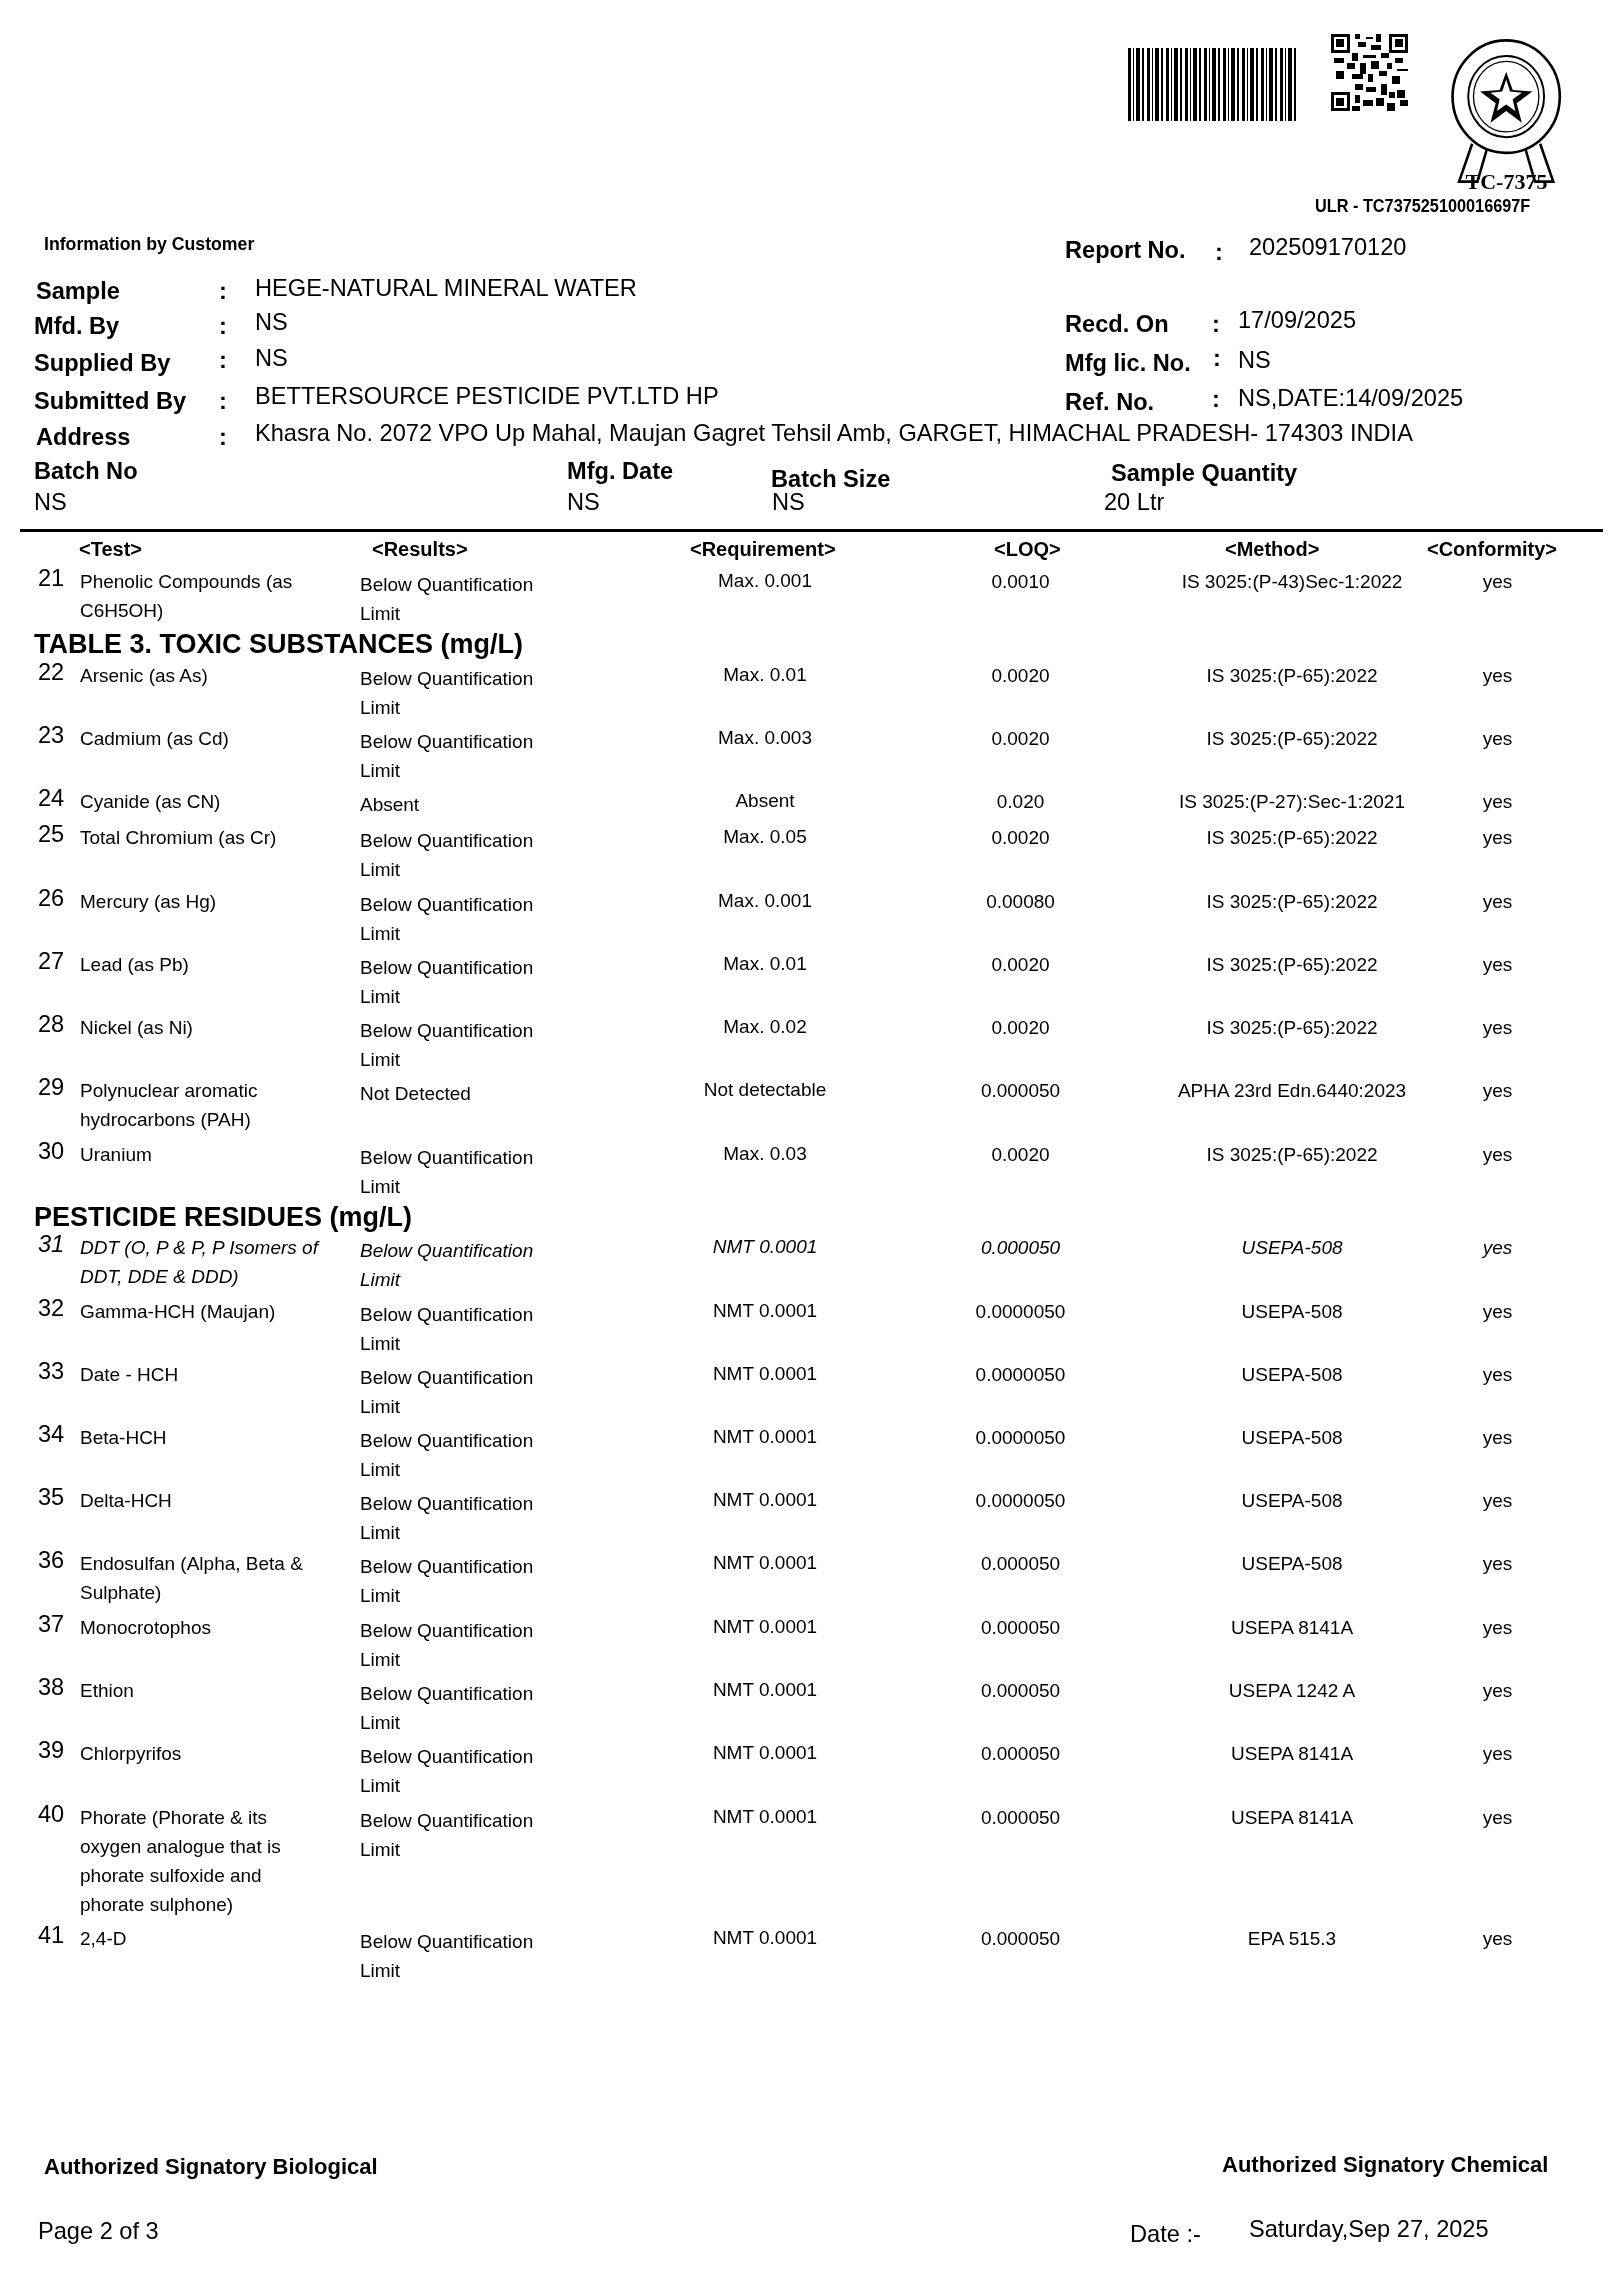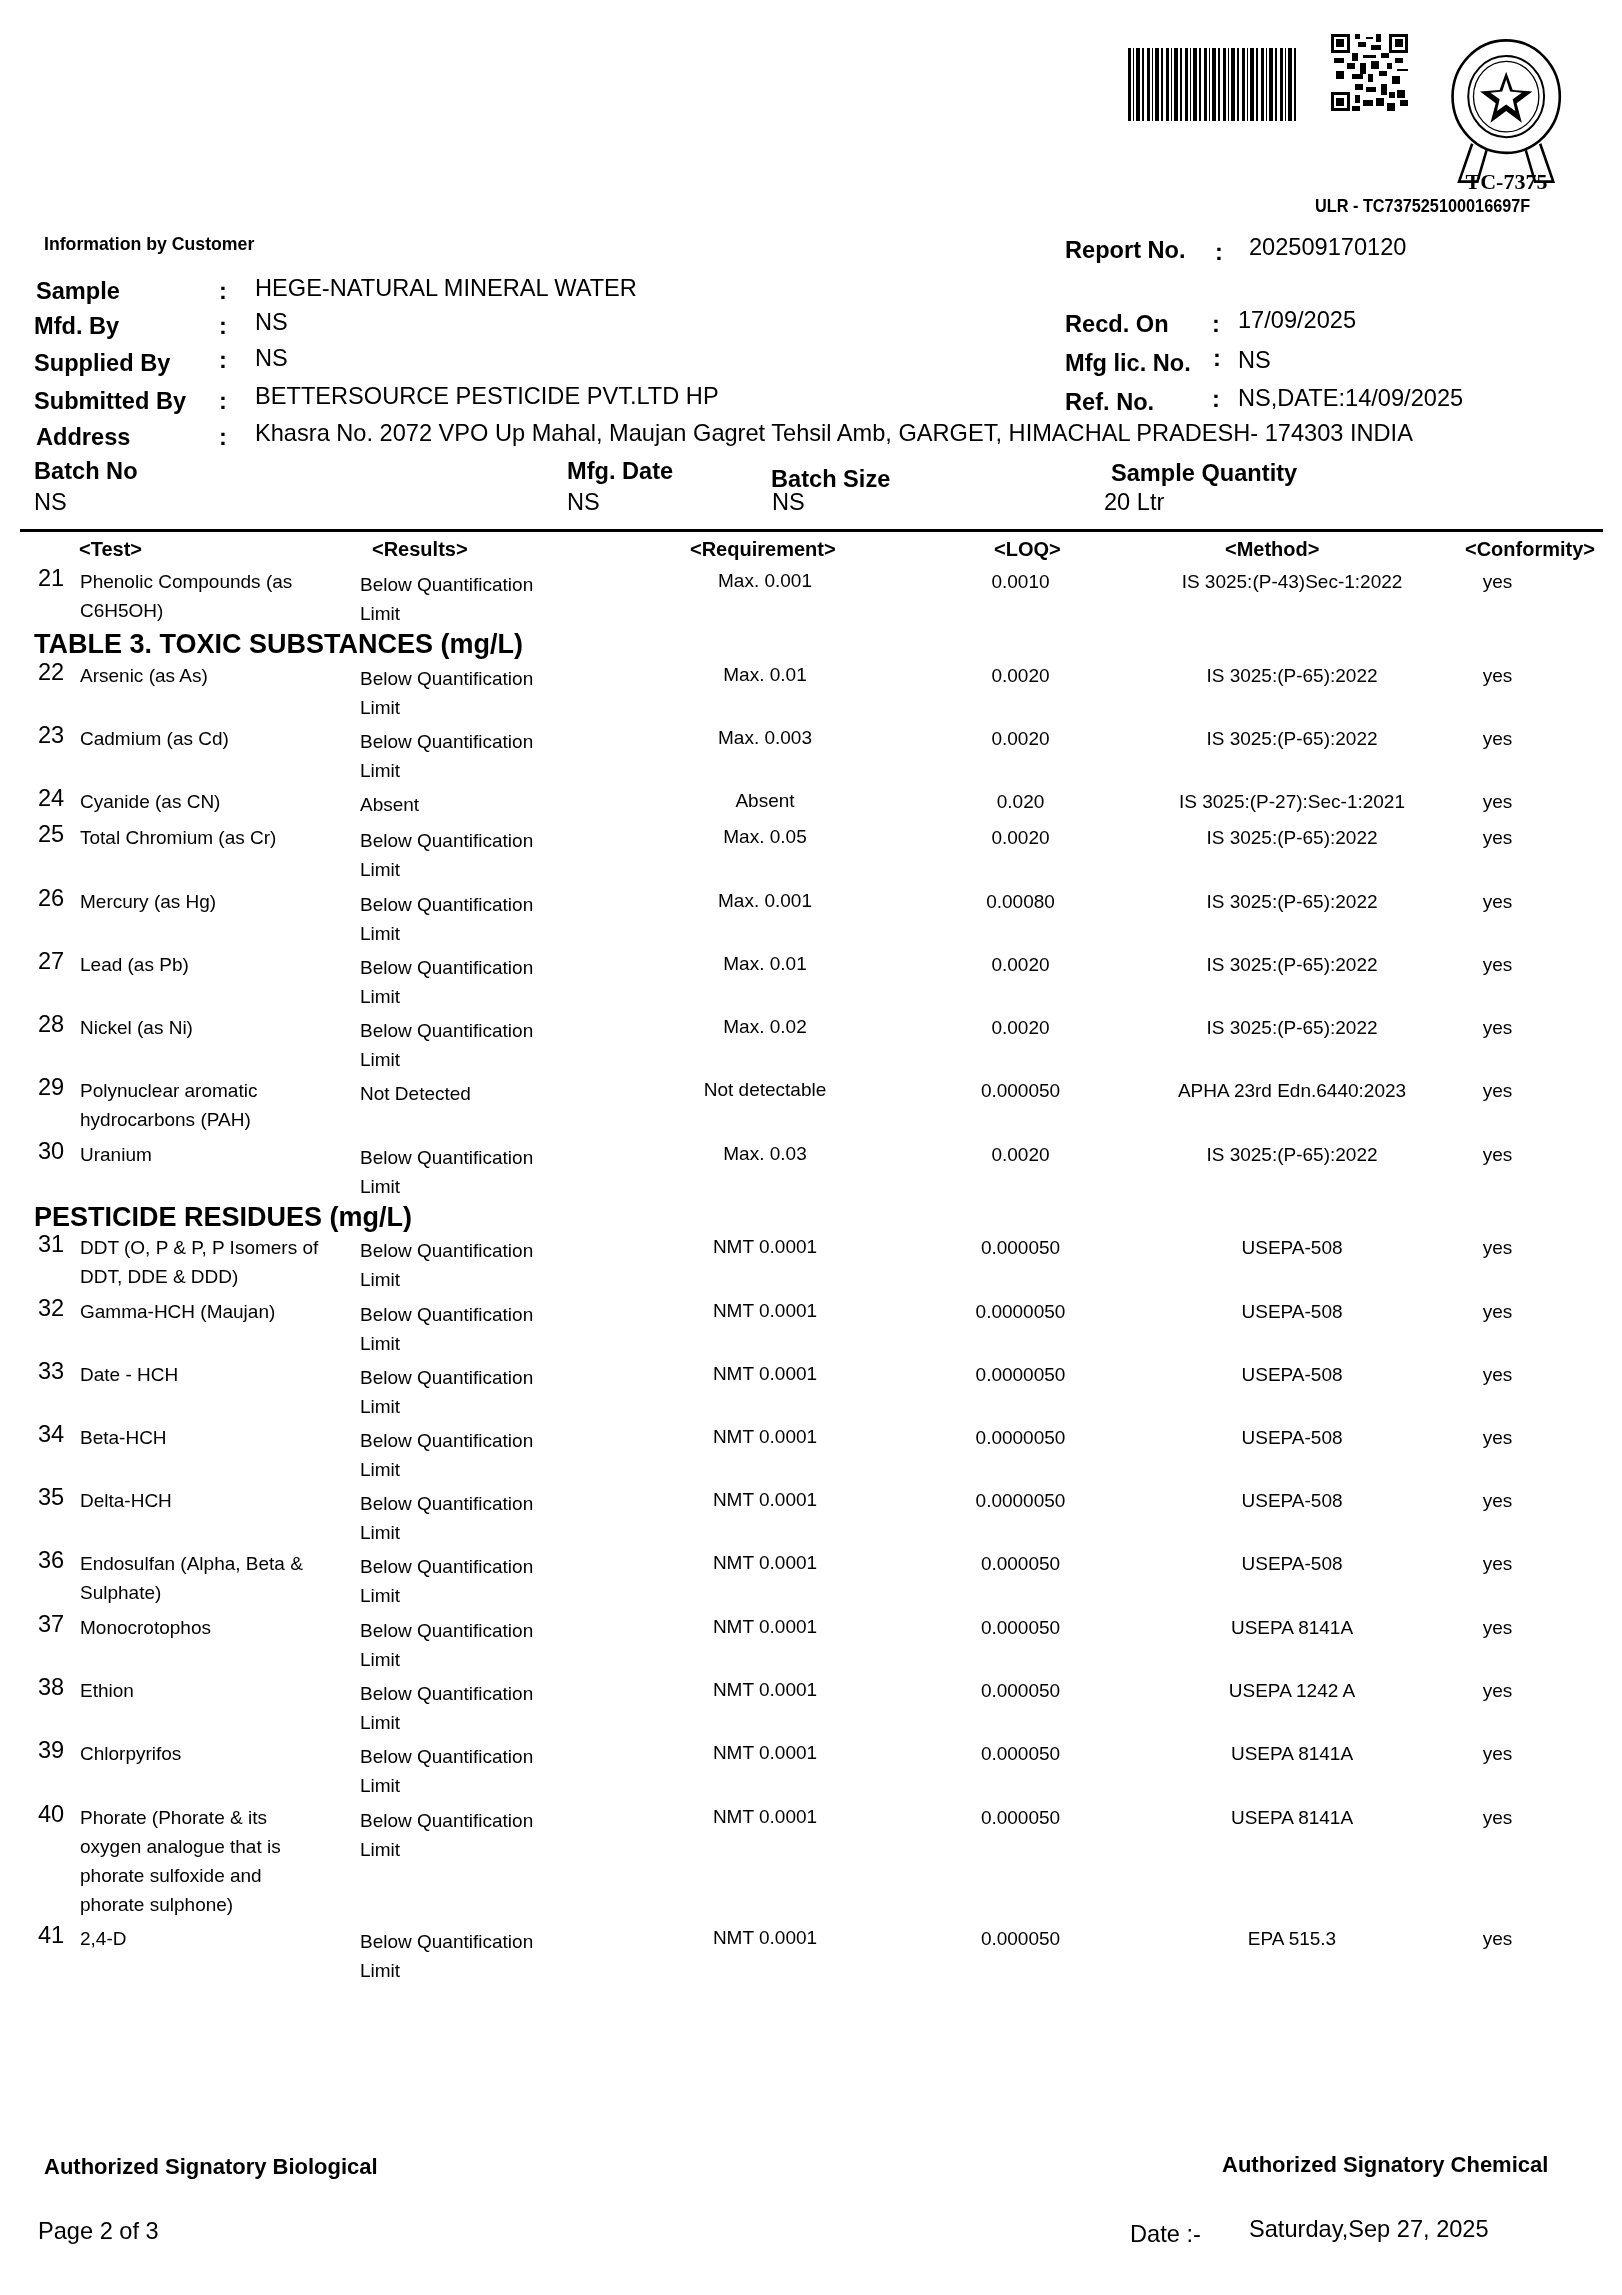--- a/index.html
+++ b/index.html
@@ -100,21 +100,21 @@
 <div class="abs info-label" style="left:1111px;top:460px">Sample Quantity</div>
 <div class="abs info-val" style="left:1104px;top:489px">20 Ltr</div>
 
 <div id="header-rule" class="abs"></div>
 
 <div class="abs col-head" style="left:79px">&lt;Test&gt;</div>
 <div class="abs col-head" style="left:372px">&lt;Results&gt;</div>
 <div class="abs col-head" style="left:690px">&lt;Requirement&gt;</div>
 <div class="abs col-head" style="left:994px">&lt;LOQ&gt;</div>
 <div class="abs col-head" style="left:1225px">&lt;Method&gt;</div>
-<div class="abs col-head" style="left:1465px">&lt;Conformity&gt;</div>
+<div class="abs col-head" style="left:1427px">&lt;Conformity&gt;</div>
 
 <div class="abs section" style="left:34px;top:629px">TABLE 3. TOXIC SUBSTANCES (mg/L)</div>
 <div class="abs section" style="left:34px;top:1202px">PESTICIDE RESIDUES (mg/L)</div>
 
 <div id="rows">
     <div class="abs" style="left: 0px; top: 570px; width: 1622px; height: 6.5px;">
       <div class="abs num" style="left:38px;top:-5.2px">21</div>
       <div class="abs cell wrap" style="left:80px;top:-2.6px;width:242px">Phenolic Compounds (as C6H5OH)</div>
       <div class="abs cell wrap" style="left:360px;top:0px;width:196px">Below Quantification Limit</div>
       <div class="abs cell center" style="left:667px;top:-3.9px;width:196px">Max. 0.001</div>
@@ -196,21 +196,21 @@
     </div>
     <div class="abs" style="left: 0px; top: 1143px; width: 1622px; height: 6.5px;">
       <div class="abs num" style="left:38px;top:-5.2px">30</div>
       <div class="abs cell wrap" style="left:80px;top:-2.6px;width:242px">Uranium</div>
       <div class="abs cell wrap" style="left:360px;top:0px;width:196px">Below Quantification Limit</div>
       <div class="abs cell center" style="left:667px;top:-3.9px;width:196px">Max. 0.03</div>
       <div class="abs cell center" style="left:942px;top:-2.6px;width:157px">0.0020</div>
       <div class="abs cell center" style="left:1161px;top:-2.6px;width:262px">IS 3025:(P-65):2022</div>
       <div class="abs cell center" style="left:1465px;top:-2.6px;width:65px">yes</div>
     </div>
-    <div class="abs" style="left: 0px; top: 1236px; width: 1544px; height: 6.5px;">
+    <div class="abs" style="left: 0px; top: 1236px; width: 1544px; height: 6.5px; font-style: italic;">
       <div class="abs num" style="left:38px;top:-5.2px">31</div>
       <div class="abs cell wrap" style="left:80px;top:-2.6px;width:242px">DDT (O, P &amp; P, P Isomers of DDT, DDE &amp; DDD)</div>
       <div class="abs cell wrap" style="left:360px;top:0px;width:196px">Below Quantification Limit</div>
       <div class="abs cell center" style="left:667px;top:-3.9px;width:196px">NMT 0.0001</div>
       <div class="abs cell center" style="left:942px;top:-2.6px;width:157px">0.000050</div>
       <div class="abs cell center" style="left:1161px;top:-2.6px;width:262px">USEPA-508</div>
       <div class="abs cell center" style="left:1465px;top:-2.6px;width:65px">yes</div>
     </div>
     <div class="abs" style="left: 0px; top: 1300px; width: 1622px; height: 6.5px;">
       <div class="abs num" style="left:38px;top:-5.2px">32</div>

